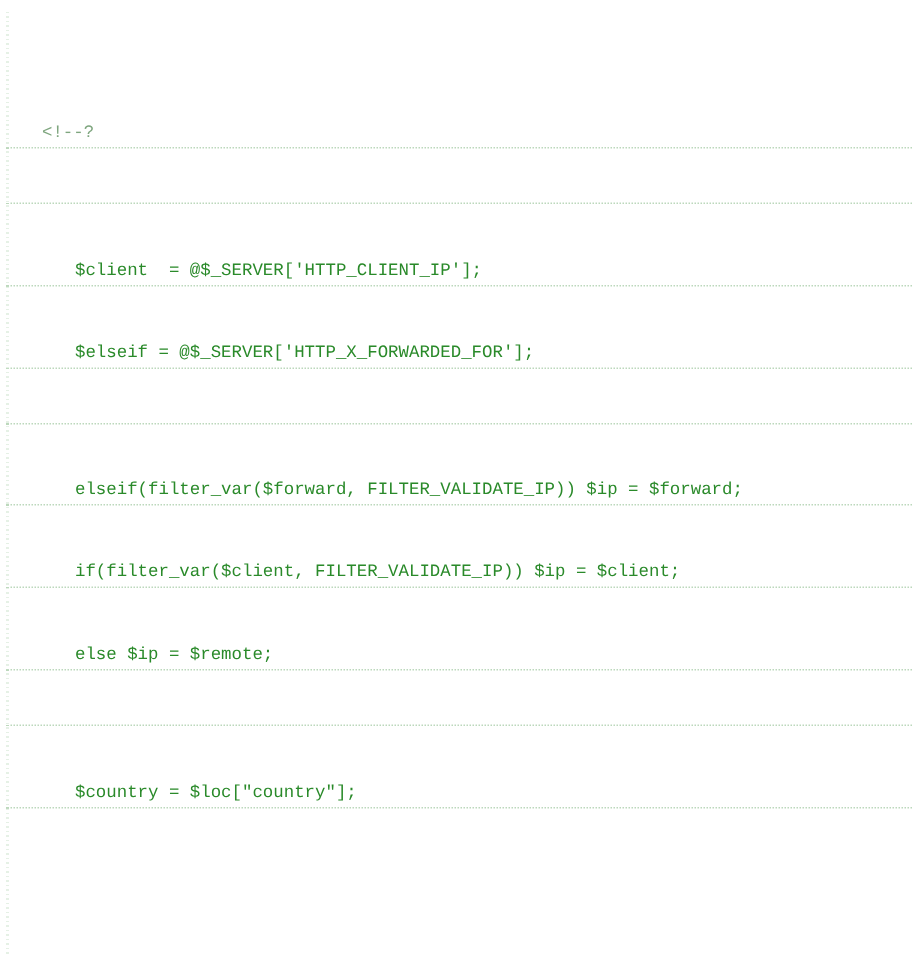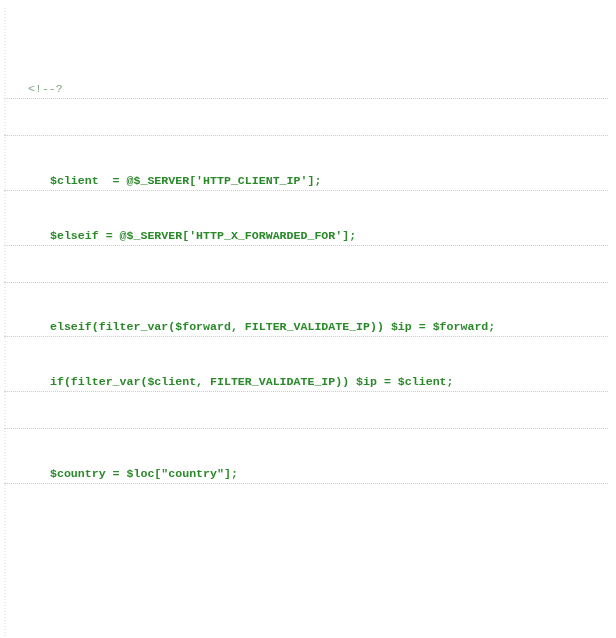--- a/index.html
+++ b/index.html
@@ -16,21 +16,21 @@
   .code-area {
     white-space: pre;
     position: relative;
   }
   .line {
     display: block;
     border-bottom: 1px dotted #bcd8bc;
     padding-left: 2px;
   }
   .ind0 { padding-left: 24px; }
-  .ind1 { padding-left: 46px; font-weight: bold; }
+  .ind1 { padding-left: 46px; }
   .comment-delim { color: #7fa67f; }
   
   .gutter-dots {
     position: absolute;
     left: 0; top: 0; bottom: 0;
     width: 2px;
     background-image: repeating-linear-gradient(180deg, #c6dfc6 0 1px, transparent 1px 3px);
     opacity: 0.45;
   }
 </style>
@@ -40,20 +40,21 @@
 <div class="code-area">
   <div class="gutter-dots"></div>
 
   <span class="line ind0 comment-delim">&lt;!--?</span>
   <span class="line ind0"></span>
   <span class="line ind1">$client  = @$_SERVER['HTTP_CLIENT_IP'];</span>
   <span class="line ind1">$elseif = @$_SERVER['HTTP_X_FORWARDED_FOR'];</span>
   <span class="line ind1"></span>
   <span class="line ind1">elseif(filter_var($forward, FILTER_VALIDATE_IP)) $ip = $forward;</span>
   <span class="line ind1">if(filter_var($client, FILTER_VALIDATE_IP)) $ip = $client;</span>
+  <span class="line ind1">else $ip = $remote;</span>
   <span class="line ind1"></span>
   <span class="line ind1">$country = $loc["country"];</span>
   
   
   
   
   
   
   
   

